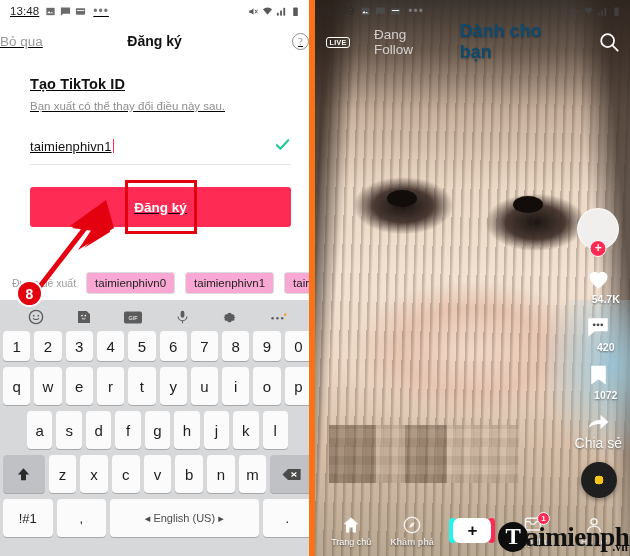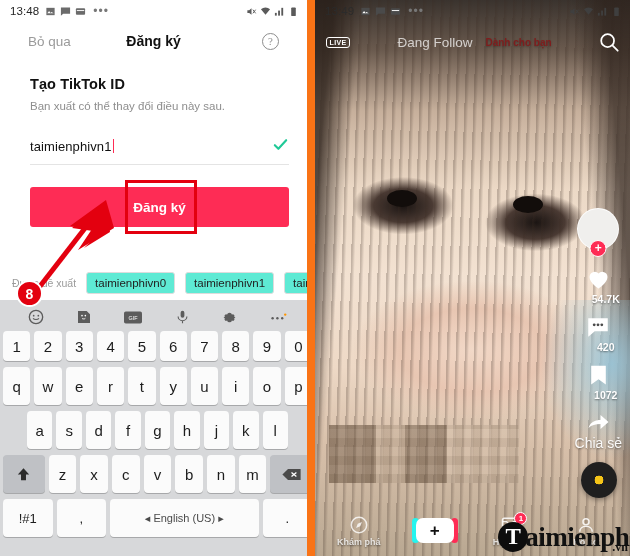--- a/index.html
+++ b/index.html
@@ -9,39 +9,40 @@
     font-family: "Liberation Sans", sans-serif;
     overflow: hidden;
   }
   .screen { position: relative; width: 630px; height: 556px; display: flex; background:#fff; }
 
   
   .left-phone {
     position: relative;
     width: 315px; height: 556px;
     background: #ffffff;
-    border-right: 8px solid #f97316;
+    border-right: 6px solid #f97316;
     overflow: hidden;
+    text-decoration: underline;
   }
 
   
   .statusbar {
     height: 22px; display: flex; align-items: center;
     padding: 0 8px 0 10px; background: #fff;
   }
   .sb-time { font-size: 11.5px; color: #262626; font-weight: 400; letter-spacing: .1px; }
   .sb-left-icons { display: flex; align-items: center; gap: 4px; margin-left: 6px; }
   .sb-ico { width: 11px; height: 11px; fill: #5a5a5a; display:block; }
   .sb-dots { font-size: 12px; color:#777; letter-spacing:1px; margin-left:3px; line-height:8px;}
   .sb-right { margin-left: auto; display: flex; align-items: center; gap: 3px; }
 
   
   .navbar {
     height: 38px; display: flex; align-items: center;
-    padding: 0 28px; position: relative; background:#fff;
+    padding: 0 0; position: relative; background:#fff;
   }
   .nav-skip { font-size: 13.5px; color: #9a9a9a; }
   .nav-title {
     position: absolute; left: 0; right: 0; text-align: center;
     font-size: 14px; font-weight: bold; color: #111;
     pointer-events: none;
   }
   .nav-help { margin-left: auto; z-index:2; }
   .help-circle {
     width: 17px; height: 17px; border: 1.3px solid #8d8d8d; border-radius: 50%;
@@ -81,21 +82,21 @@
 
   
   .sugg-row {
     position: absolute; left: 0; right: 0; top: 266px;
     height: 34px; display: flex; align-items: center; gap: 10px;
     padding: 0 12px; background: #fff; overflow: hidden;
   }
   .sugg-label { font-size: 10.5px; color: #9b9b9b; white-space: nowrap; }
   .sugg-chip {
     border: 1px solid #dcdcdc; border-radius: 3px; padding: 4px 8px;
-    font-size: 11.5px; color: #222; white-space: nowrap; background:#5eead4;
+    font-size: 11.5px; color: #222; white-space: nowrap; background:#f9a8d4;
   }
 
   
   .arrow-svg { position: absolute; left: 0; top: 170px; width: 200px; height: 140px; pointer-events:none; z-index: 30; }
   .badge8 {
     position: absolute; left: 16px; top: 280px; width: 27px; height: 27px;
     border-radius: 50%; background: #e3000f; color: #fff;
     display: flex; align-items: center; justify-content: center;
     font-size: 14px; font-weight: bold; border: 2.5px solid #fff; z-index: 31;
   }
@@ -158,21 +159,21 @@
   }
   .live-ico {
     width: 26px; height: 22px; display:flex; flex-direction:column; align-items:center; justify-content:center;
   }
   .live-box {
     border: 1.6px solid #fff; border-radius: 3px; color:#fff; font-size: 7px;
     font-weight: bold; padding: 1px 3px; letter-spacing:.3px; line-height:1;
   }
   .tt-tabs { flex: 1; display: flex; align-items: center; justify-content: center; gap: 13px; }
   .tt-tab { font-size: 13.5px; color: rgba(255,255,255,.72); }
-  .tt-tab.active { color: #7f1d1d; font-weight: bold; font-size: 10px; text-shadow: 0 1px 2px rgba(0,0,0,.3); }
+  .tt-tab.active { color: #0c4a6e; font-weight: bold; font-size: 18px; text-shadow: 0 1px 2px rgba(0,0,0,.3); }
   .tt-search { width: 22px; height:22px; }
 
   
   .rail {
     position: absolute; right: 8px; top: 208px; z-index: 6;
     display: flex; flex-direction: column; align-items: center; gap: 9px;
   }
   .avatar-wrap { position: relative; margin-bottom: 6px; }
   .avatar {
     width: 42px; height: 42px; border-radius: 50%;
@@ -540,20 +541,26 @@
         <span class="rail-label">Chia sẻ</span>
       </div>
     </div>
 
     <div class="disc"></div>
     <div class="censor"></div>
 
     <div class="tt-bottom">
       <div class="bn-item">
         <svg width="20" height="20" viewBox="0 0 24 24">
+            <path d="M12 3l9 8h-3v10h-4v-6h-4v6H6V11H3z" fill="#fff"></path>
+          </svg>
+        <span class="bn-label">Trang chủ</span>
+      </div>
+      <div class="bn-item">
+        <svg width="20" height="20" viewBox="0 0 24 24">
             <circle cx="12" cy="12" r="9.2" fill="none" stroke="rgba(255,255,255,.8)" stroke-width="1.8"></circle>
             <path d="M15.5 8.5l-2 5-5 2 2-5z" fill="rgba(255,255,255,.8)"></path>
           </svg>
         <span class="bn-label dim">Khám phá</span>
       </div>
       <div class="bn-item">
         <span class="plus-btn">+</span>
       </div>
       <div class="bn-item">
         <svg width="20" height="20" viewBox="0 0 24 24">

